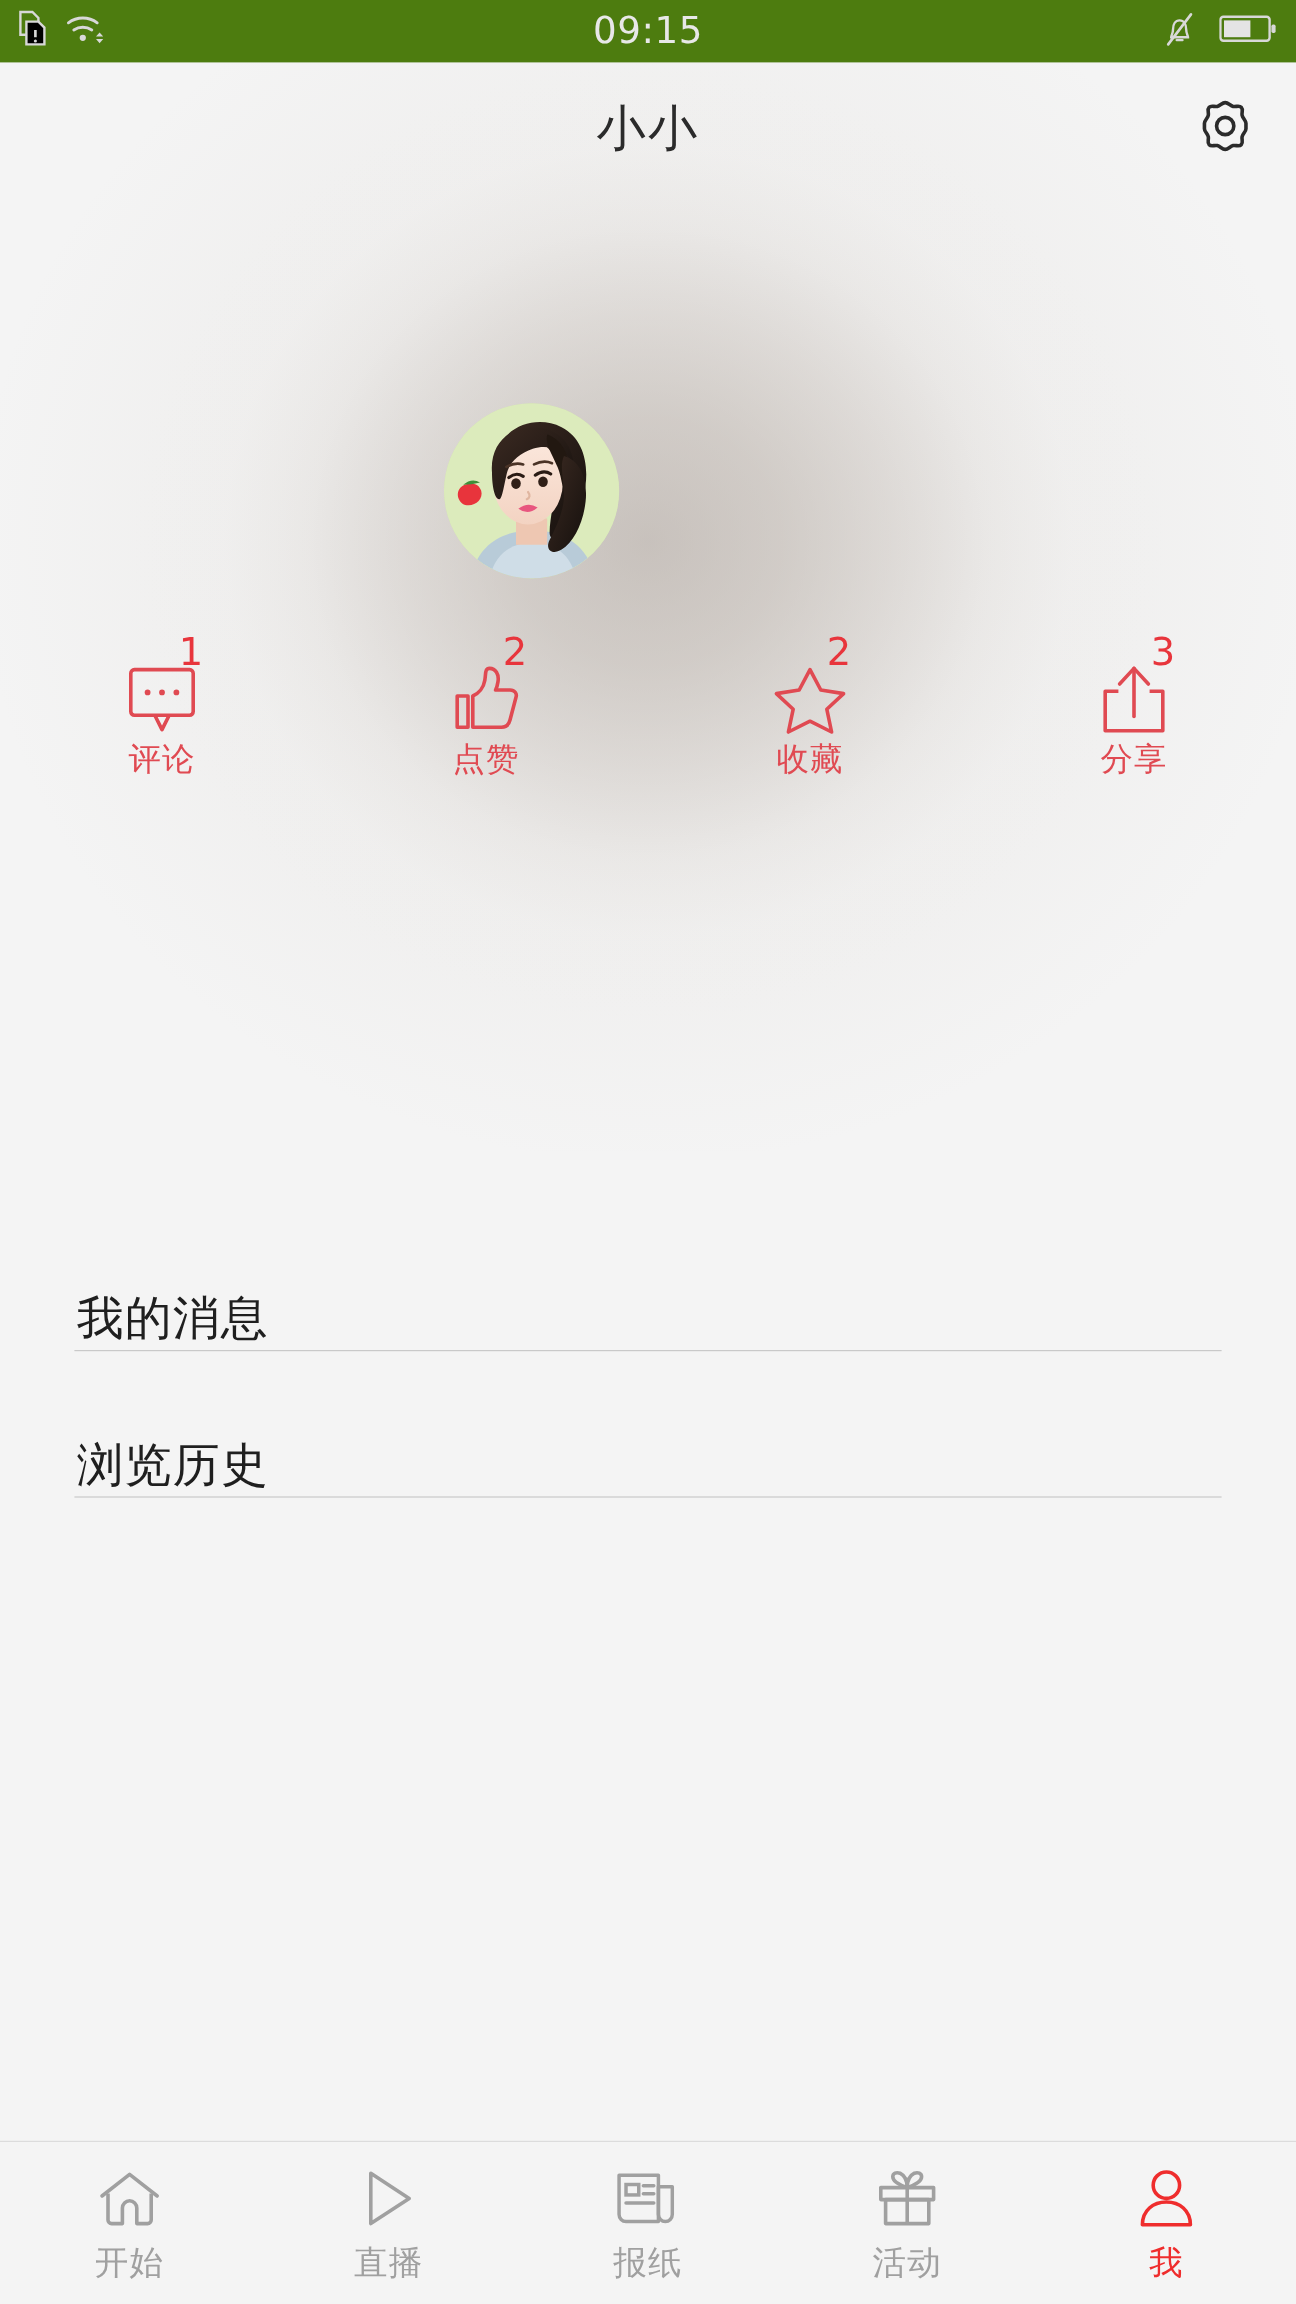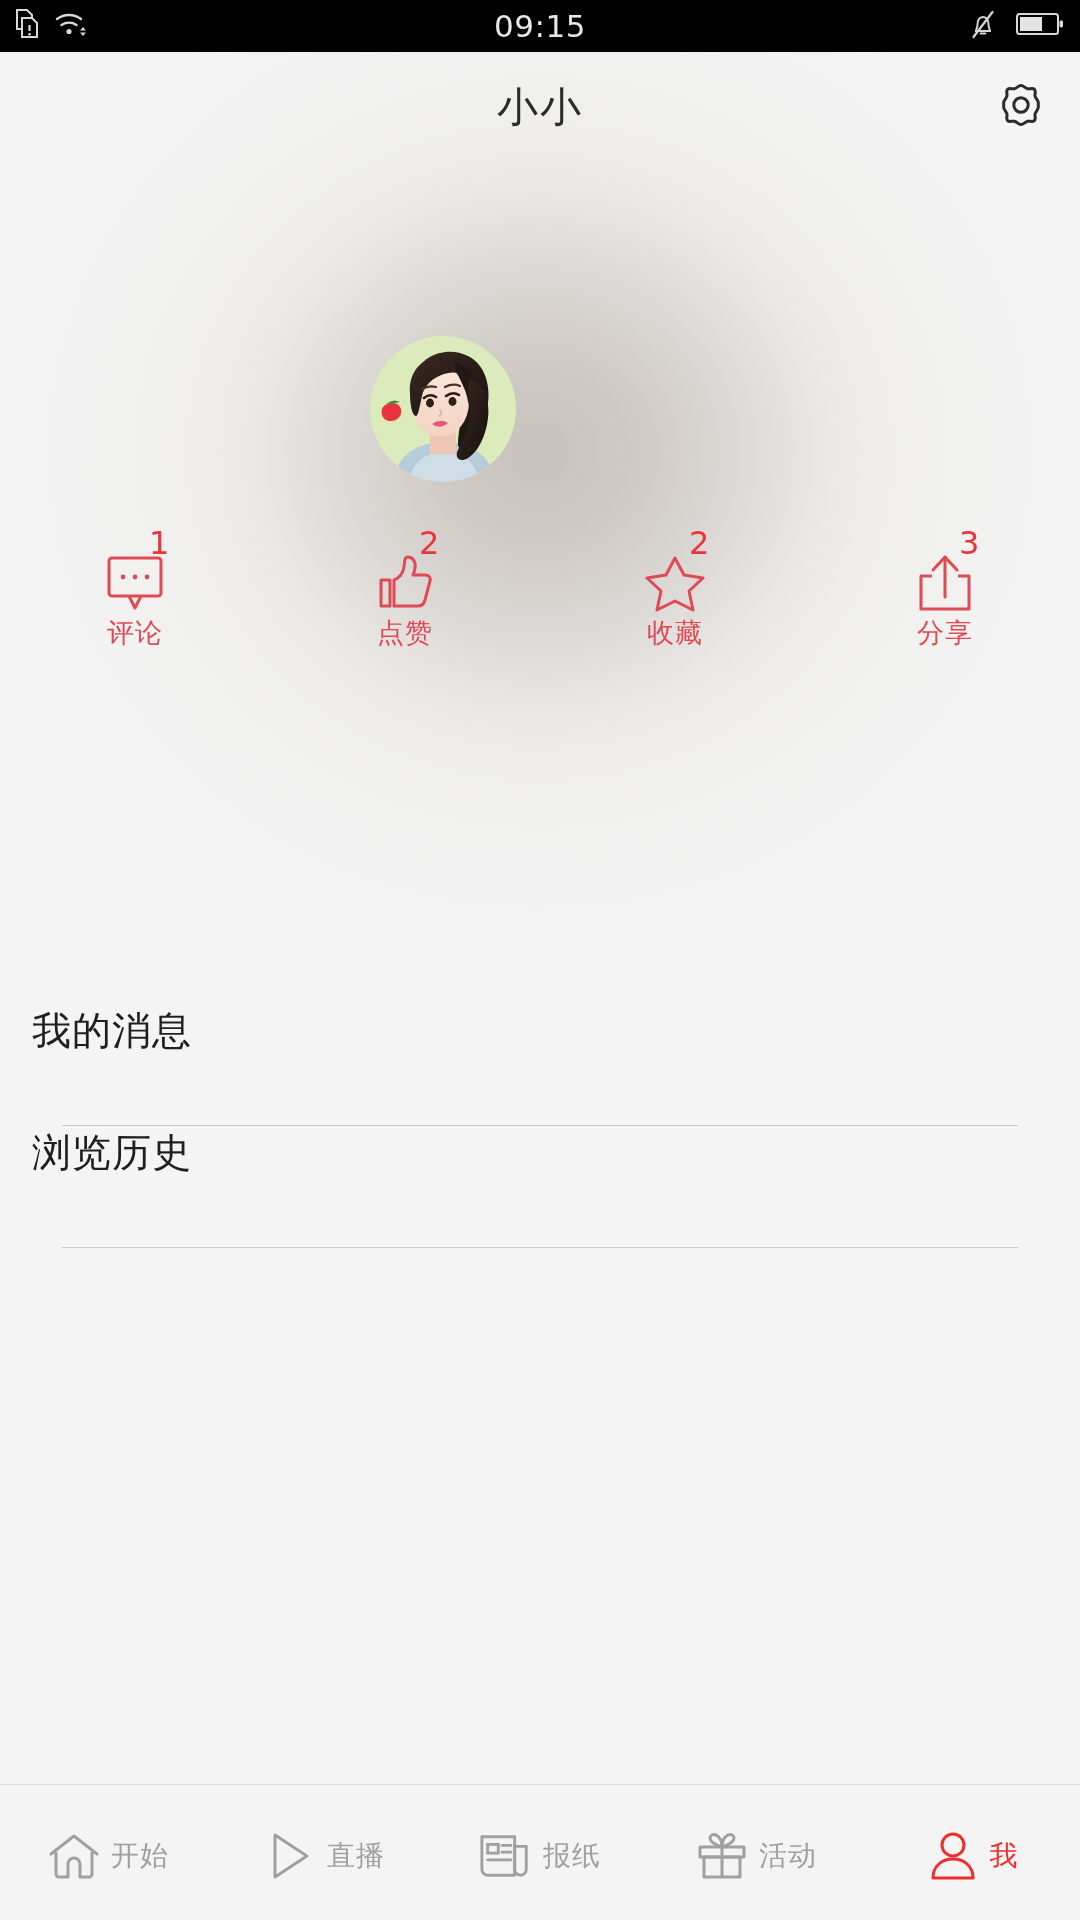--- a/index.html
+++ b/index.html
@@ -18,21 +18,21 @@
     height: 1920px;
     background: #f4f4f4;
   }
 
   
   #status-bar {
     position: absolute;
     top: 0; left: 0;
     width: 1080px;
     height: 52px;
-    background: #000000;
+    background: #4d7c0f;
     display: flex;
     align-items: center;
     justify-content: center;
   }
   #status-left {
     position: absolute;
     left: 14px; top: 0;
     height: 52px;
     display: flex;
     align-items: center;
@@ -156,22 +156,22 @@
   #menu-list {
     position: absolute;
     top: 1004px;
     left: 0;
     width: 1080px;
   }
   .menu-item {
     position: relative;
     height: 122px;
     display: flex;
-    align-items: flex-start;
-    padding-left: 32px;
+    align-items: flex-end;
+    padding-left: 64px;
   }
   .menu-label {
     font-size: 39px;
     color: #1f1f1f;
     letter-spacing: 1px;
   }
   .menu-sep {
     position: absolute;
     bottom: 0;
     left: 62px;
@@ -186,20 +186,21 @@
     bottom: 0; left: 0;
     width: 1080px;
     height: 136px;
     background: #f4f4f4;
     border-top: 1px solid #dcdcdc;
     display: flex;
   }
   .nav-item {
     flex: 1;
     display: flex;
+    flex-direction: column;
     align-items: center;
     justify-content: center;
     gap: 10px;
     padding-top: 6px;
   }
   .nav-icon {
     width: 54px;
     height: 50px;
     display: flex;
     align-items: center;

